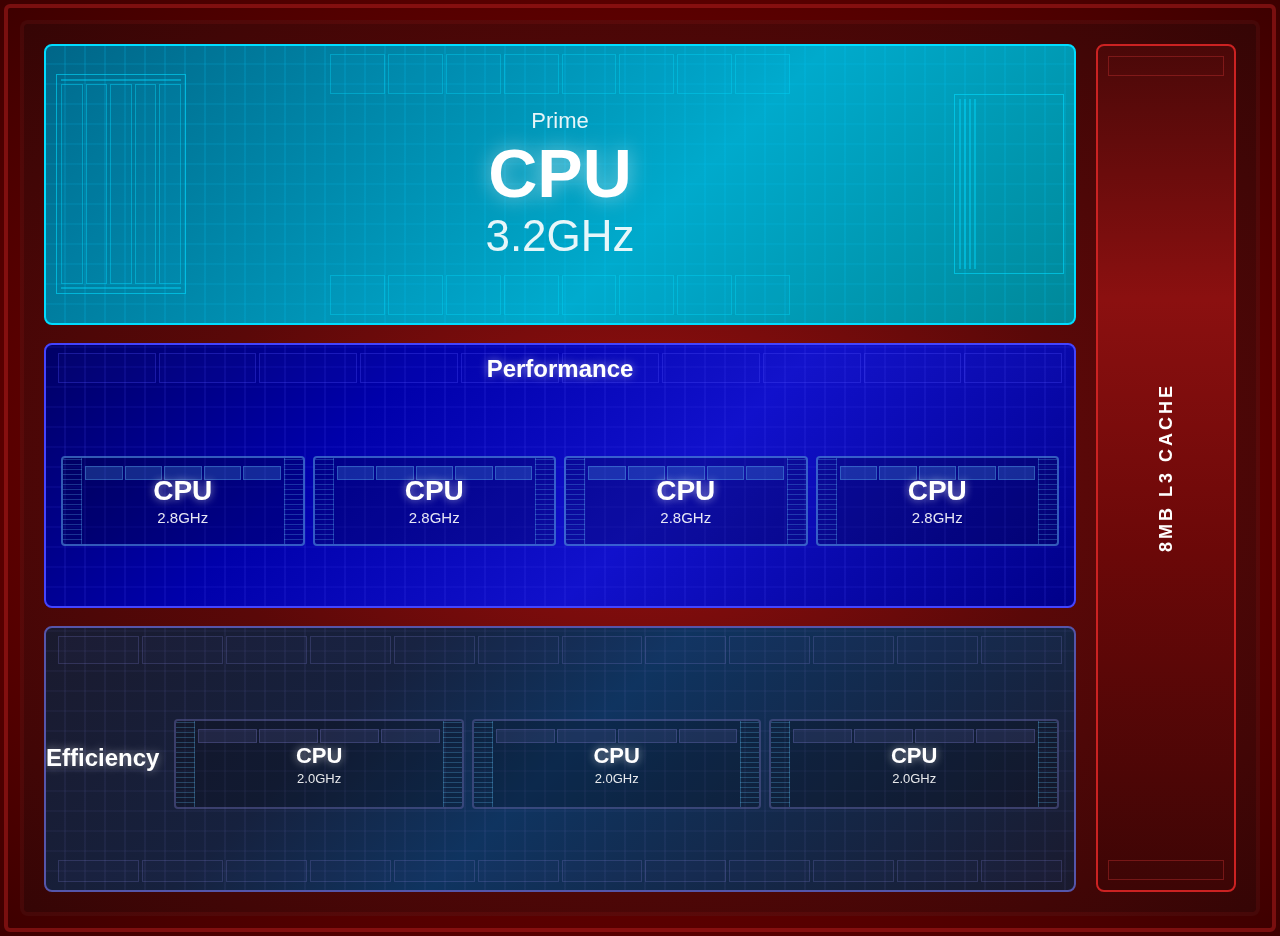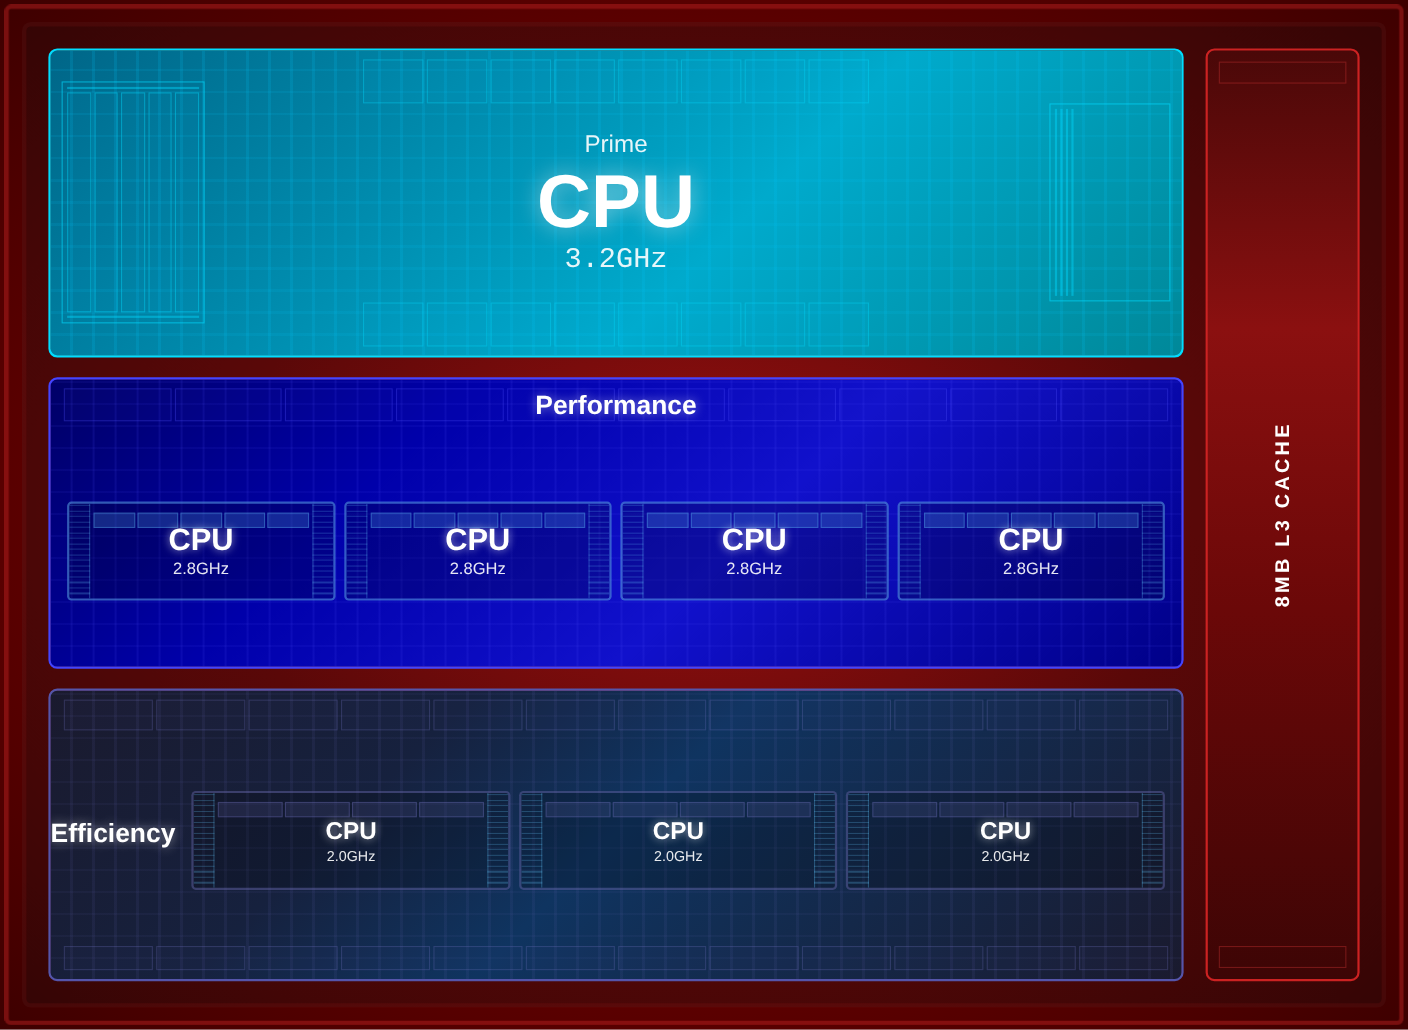--- a/index.html
+++ b/index.html
@@ -296,23 +296,22 @@
     .prime-cpu-label {
       color: white;
       font-size: 68px;
       font-weight: bold;
       line-height: 1;
       text-shadow: 0 0 20px rgba(255,255,255,0.5);
     }
 
     .prime-cpu-freq {
       color: rgba(255,255,255,0.9);
-      font-size: 26px;
+      font-size: 44px;
       margin-top: 4px;
-      font-family: Liberation Mono, monospace;
     }
 
     .prime-section-title {
       color: rgba(255,255,255,0.9);
       font-size: 22px;
       font-weight: normal;
       margin-bottom: 5px;
     }
 
     

